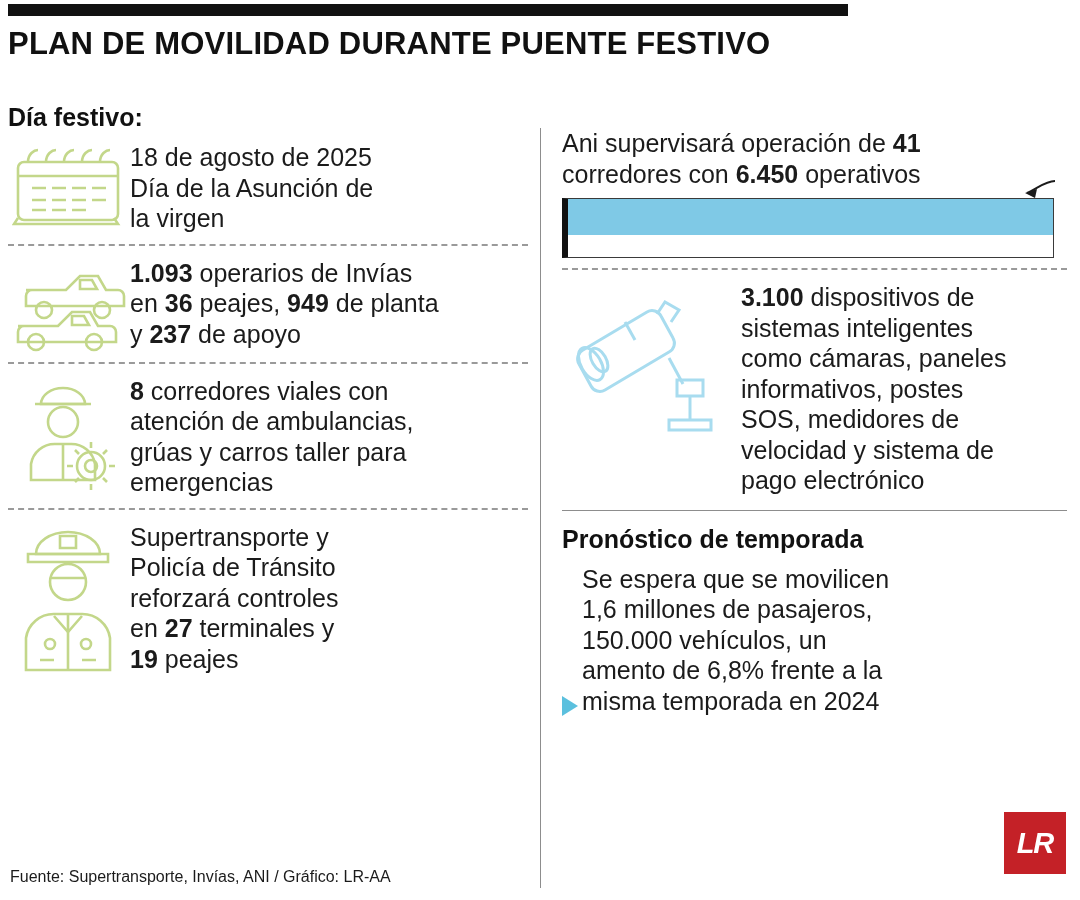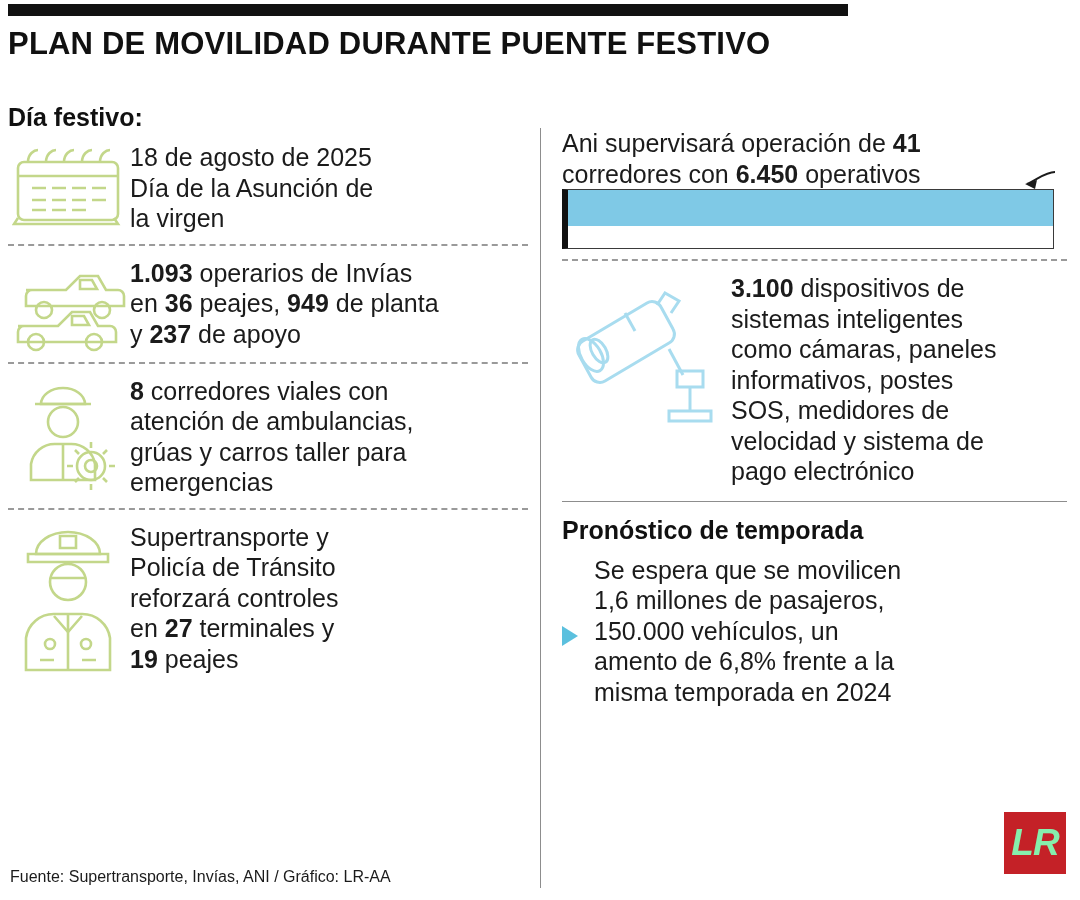--- a/index.html
+++ b/index.html
@@ -88,30 +88,30 @@
     font-size: 25px;
     line-height: 1.22;
     color: #1b1b1b;
     padding-top: 2px;
   }
   .row-text b { font-weight: bold; }
 
   .row-right {
     display: flex;
     align-items: flex-start;
-    gap: 4px;
+    gap: 14px;
   }
   .row-right .icon-box { width: 165px; }
 
   
   .ani-text {
     font-size: 25px;
     line-height: 1.22;
     color: #1b1b1b;
-    margin-bottom: 0;
+    margin-bottom: 9px;
   }
   .bar-wrap {
     position: relative;
     width: 492px;
     height: 60px;
     border: 1px solid #3a3a3a;
     border-left: 6px solid #111111;
     background: #ffffff;
   }
   .bar-fill {
@@ -129,22 +129,22 @@
 
   
   .forecast-title {
     font-size: 25px;
     font-weight: bold;
     color: #111111;
     margin: 0 0 10px 0;
   }
   .bullet-row {
     display: flex;
-    gap: 16px;
-    align-items: center;
+    gap: 4px;
+    align-items: flex-end;
   }
   .bullet-tri {
     flex: 0 0 auto;
     margin-top: 11px;
     width: 0; height: 0;
     border-left: 16px solid #5bc0de;
     border-top: 10px solid transparent;
     border-bottom: 10px solid transparent;
   }
   .bullet-text {
@@ -158,23 +158,23 @@
     position: absolute;
     left: 10px; top: 868px;
     font-size: 16px;
     color: #1b1b1b;
   }
   .lr-logo {
     position: absolute;
     right: 14px; top: 812px;
     width: 62px; height: 62px;
     background: #c42127;
-    color: #86efac;
+    color: #ffffff;
     font-weight: bold;
-    font-size: 37px;
+    font-size: 29px;
     display: flex;
     align-items: center;
     justify-content: center;
     font-style: italic;
     letter-spacing: -1px;
   }
 
   svg { display: block; }
 </style>
 </head>

